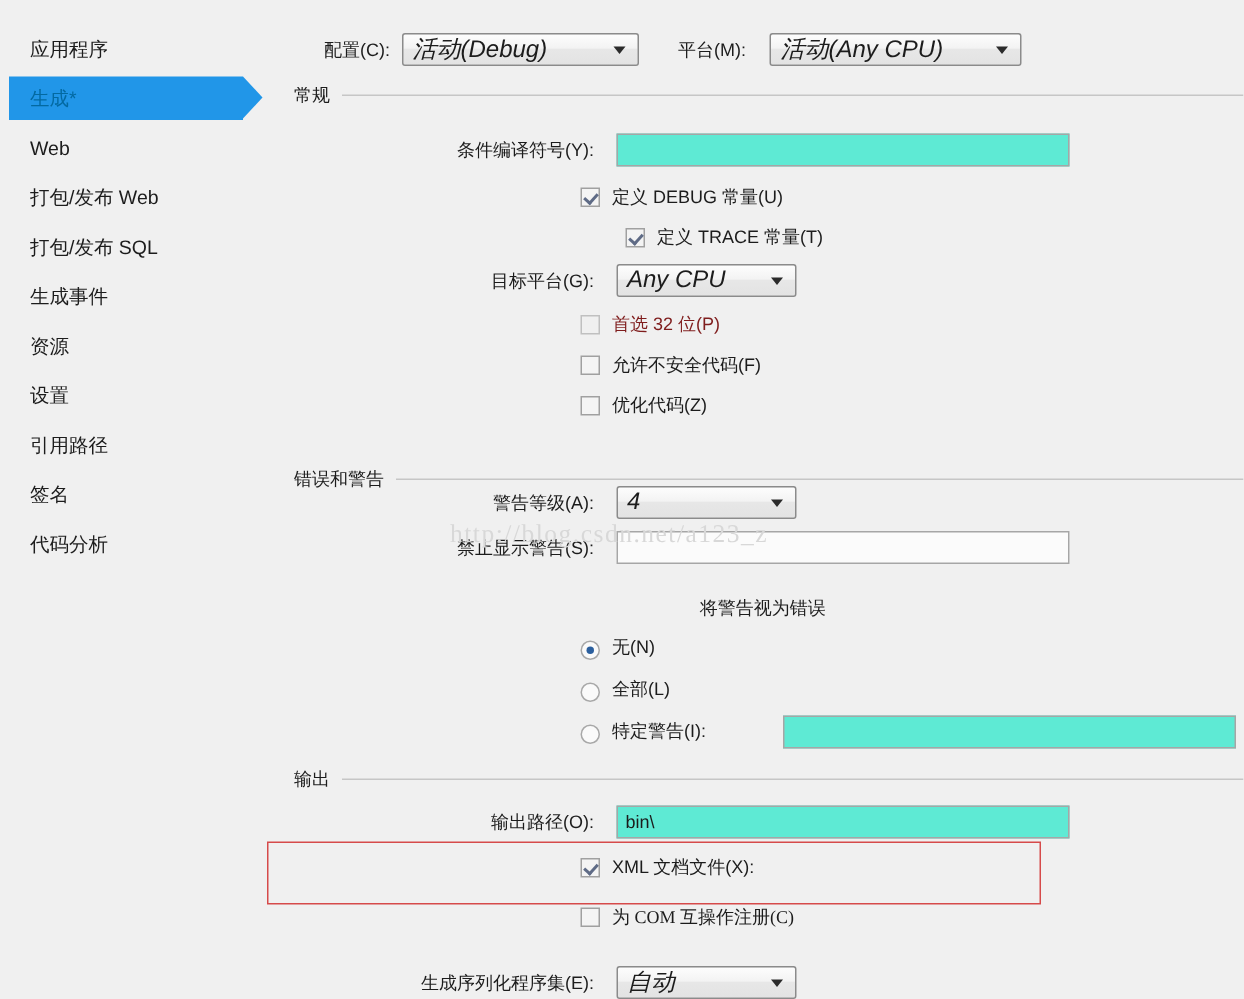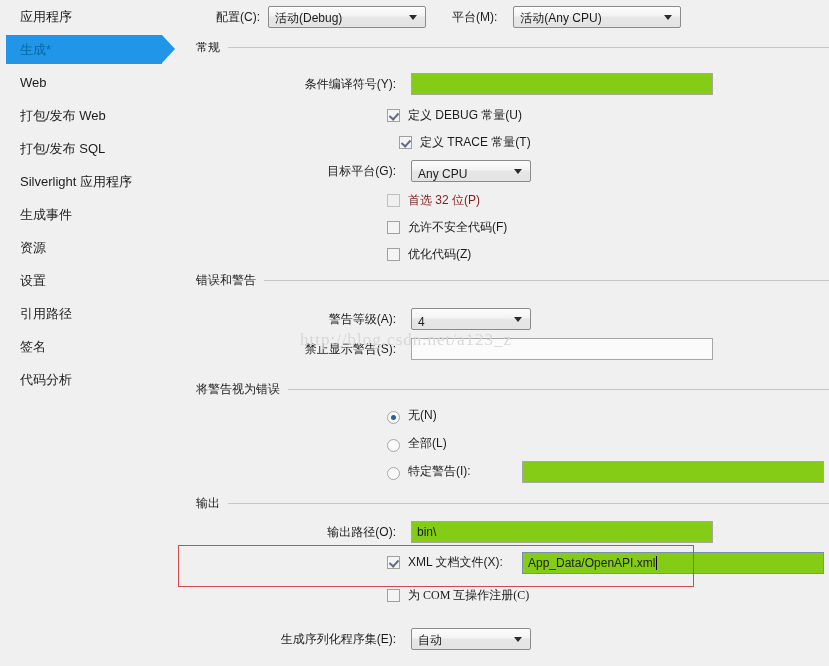--- a/index.html
+++ b/index.html
@@ -16,20 +16,21 @@
     overflow: hidden;
     position: relative;
   }
 
   
   #root {
     display: flex;
     width: 829px;
     height: 550px;
     position: relative;
+    margin-top: 16px;
   }
 
   
   #sidebar {
     width: 182px;
     flex: 0 0 182px;
     background: #f0f0f0;
     padding-top: 0px;
     position: relative;
     z-index: 3;
@@ -101,26 +102,27 @@
   #config-row .lbl { margin-right: 8px; }
 
   .combo {
     position: relative;
     height: 22px;
     border: 1px solid #8b8b8b;
     border-radius: 2px;
     background: linear-gradient(to bottom, #fdfdfd 0%, #f3f3f3 45%, #e7e7e7 50%, #e3e3e3 100%);
     box-sizing: border-box;
     display: flex;
-    align-items: flex-end;
+    align-items: center;
     padding-left: 6px;
-    font-size: 12px;
+    font-size: 16px;
     color: #1c1c1c;
     overflow: hidden;
     white-space: nowrap;
+    font-style: italic;
   }
   .combo .arrow {
     position: absolute;
     right: 8px;
     top: 50%;
     margin-top: -2px;
     width: 0; height: 0;
     border-left: 4px solid transparent;
     border-right: 4px solid transparent;
     border-top: 5px solid #2b2b2b;
@@ -146,21 +148,21 @@
   .group .gline {
     flex: 1 1 auto;
     height: 1px;
     background: #c6c6c6;
   }
 
   
   .tbox {
     height: 22px;
     border: 1px solid #a6a6a6;
-    background: #84cc16;
+    background: #5eead4;
     box-sizing: border-box;
     font-size: 12px;
     color: #1c1c1c;
     display: flex;
     align-items: center;
     padding-left: 5px;
     white-space: nowrap;
     overflow: hidden;
   }
   .tbox.focused { border: 1px solid #7a90a8; }
@@ -265,23 +267,20 @@
       <span class="nav-label">生成*</span>
     </div>
     <div class="nav-item">
       <span class="nav-label">Web</span>
     </div>
     <div class="nav-item">
       <span class="nav-label">打包/发布 Web</span>
     </div>
     <div class="nav-item">
       <span class="nav-label">打包/发布 SQL</span>
-    </div>
-    <div class="nav-item">
-      <span class="nav-label">Silverlight 应用程序</span>
     </div>
     <div class="nav-item">
       <span class="nav-label">生成事件</span>
     </div>
     <div class="nav-item">
       <span class="nav-label">资源</span>
     </div>
     <div class="nav-item">
       <span class="nav-label">设置</span>
     </div>
@@ -321,21 +320,21 @@
     <div class="row" style="position:absolute; left:49px; top:73px; width:630px;">
       <span class="lbl" style="width:165px; text-align:right;">条件编译符号(Y):</span>
       <div class="tbox" style="width:302px; margin-left:15px;"></div>
     </div>
 
     <div class="cb-row" style="position:absolute; left:205px; top:107px;">
       <span class="cb checked"></span>
       <span class="cb-lbl">定义 DEBUG 常量(U)</span>
     </div>
 
-    <div class="cb-row" style="position:absolute; left:201px; top:134px;padding-left:16px;">
+    <div class="cb-row" style="position:absolute; left:219px; top:134px;padding-left:16px;">
       <span class="cb checked"></span>
       <span class="cb-lbl">定义 TRACE 常量(T)</span>
     </div>
 
     <div class="row" style="position:absolute; left:49px; top:160px;">
       <span class="lbl" style="width:165px; text-align:right;">目标平台(G):</span>
       <div class="combo" style="width:120px; margin-left:15px;">
         <span>Any CPU</span>
         <span class="arrow"></span>
       </div>
@@ -349,39 +348,39 @@
     <div class="cb-row" style="position:absolute; left:205px; top:219px;">
       <span class="cb"></span>
       <span class="cb-lbl">允许不安全代码(F)</span>
     </div>
 
     <div class="cb-row" style="position:absolute; left:205px; top:246px;">
       <span class="cb"></span>
       <span class="cb-lbl">优化代码(Z)</span>
     </div>
 
-    <div class="group" style="top:272px;">
+    <div class="group" style="top:295px;">
       <span class="gtitle">错误和警告</span>
       <span class="gline"></span>
     </div>
 
     <div class="row" style="position:absolute; left:49px; top:308px;">
       <span class="lbl" style="width:165px; text-align:right;">警告等级(A):</span>
       <div class="combo" style="width:120px; margin-left:15px;">
         <span>4</span>
         <span class="arrow"></span>
       </div>
     </div>
 
     <div class="row" style="position:absolute; left:49px; top:338px; width:630px;">
       <span class="lbl" style="width:165px; text-align:right;">禁止显示警告(S):</span>
       <div class="tbox" style="width:302px; margin-left:15px; background:rgba(255,255,255,0.75);"></div>
     </div>
 
-    <div class="group" style="top:381px;">
+    <div class="group" style="top:381px;flex-direction:column;">
       <span class="gtitle">将警告视为错误</span>
       <span class="gline"></span>
     </div>
 
     <div class="rb-row" style="position:absolute; left:205px; top:407px;">
       <span class="rb checked"></span>
       <span class="rb-lbl">无(N)</span>
     </div>
 
     <div class="rb-row" style="position:absolute; left:205px; top:435px;">
@@ -401,24 +400,20 @@
     </div>
 
     <div class="row" style="position:absolute; left:49px; top:521px;">
       <span class="lbl" style="width:165px; text-align:right;">输出路径(O):</span>
       <div class="tbox" style="width:302px; margin-left:15px;">bin\</div>
     </div>
 
     <div class="cb-row" style="position:absolute; left:205px; top:554px;">
       <span class="cb checked"></span>
       <span class="cb-lbl">XML 文档文件(X):</span>
-    </div>
-    <div class="tbox focused" style="position:absolute; left:340px; top:552px; width:302px;">
-      <span>App_Data/OpenAPI.xml</span>
-        <span class="caret"></span>
     </div>
 
     <div class="cb-row" style="position:absolute; left:205px; top:587px;font-family:Liberation Serif, serif;">
       <span class="cb"></span>
       <span class="cb-lbl">为 COM 互操作注册(C)</span>
     </div>
 
     <div class="row" style="position:absolute; left:49px; top:628px;">
       <span class="lbl" style="width:165px; text-align:right;">生成序列化程序集(E):</span>
       <div class="combo" style="width:120px; margin-left:15px;">

